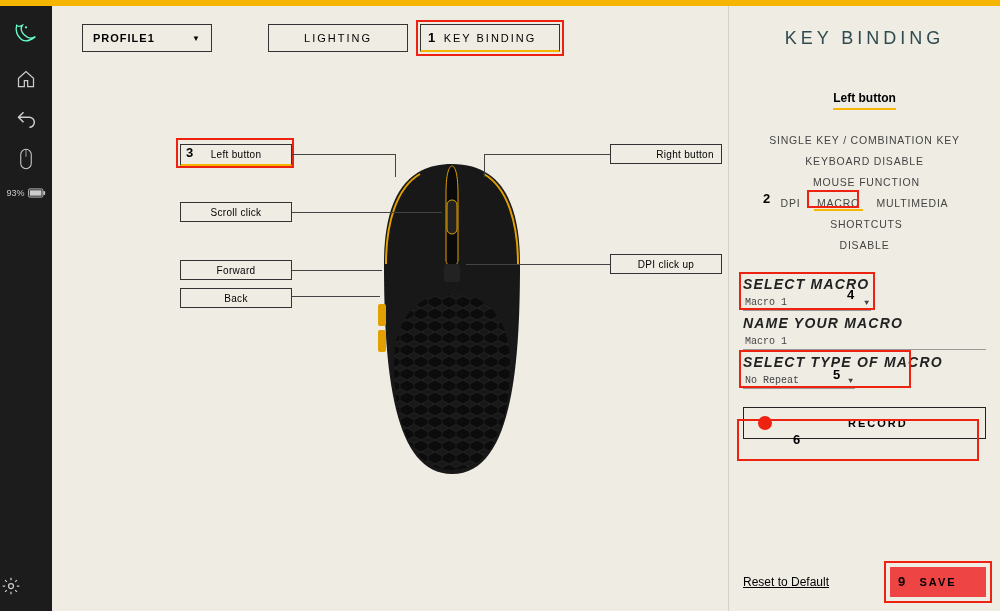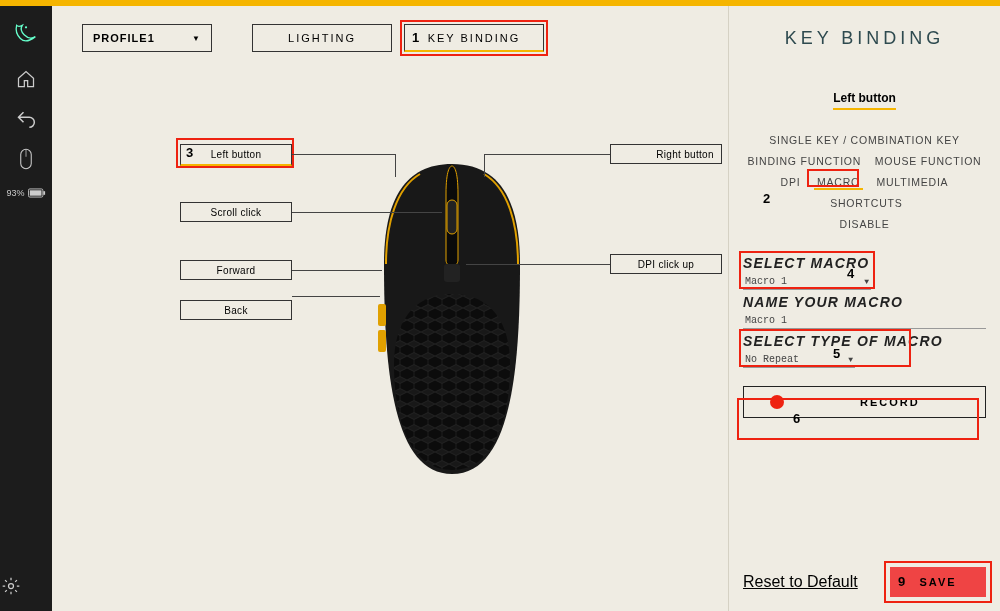--- a/index.html
+++ b/index.html
@@ -9,39 +9,39 @@
   .topbar { position: absolute; top:0; left:0; right:0; height:6px; background:#f5b500; }
   .close-x { position:absolute; top:6px; right:8px; color:#fff; font-size:16px; cursor:pointer; }
 
   .sidebar { position:absolute; top:6px; left:0; width:52px; height:605px; background:#1c1c1c; display:flex; flex-direction:column; align-items:center; padding-top:10px; gap:18px; color:#c9c9c9; }
   .sidebar .logo svg { width:30px; height:30px; }
   .sidebar .icon { width:22px; height:22px; display:flex; align-items:center; justify-content:center; }
   .sidebar .battery { font-size:9px; display:flex; align-items:center; gap:3px; }
   .sidebar .settings-gear { position:absolute; bottom:14px; left:0; right:0; display:flex; justify-content:center; }
 
   .main { position:absolute; top:6px; left:52px; width:676px; height:605px; padding:18px 22px 0 30px; }
-  .profile-row { display:flex; align-items:flex-start; gap:40px; }
+  .profile-row { display:flex; align-items:flex-start; gap:56px; }
   .profile-select { width:130px; height:28px; border:1px solid #333; display:flex; align-items:center; justify-content:space-between; padding:0 10px; font-size:11px; letter-spacing:1px; font-weight:600; }
   .tabs { display:flex; gap:12px; }
   .tab { width:140px; height:28px; border:1px solid #333; display:flex; align-items:center; justify-content:center; font-size:11px; letter-spacing:2px; font-weight:500; }
   .tab.active { border-bottom:2px solid #f5b500; }
   .tab-kbwrap { position:relative; }
   .profile-actions { margin-top:12px; display:flex; flex-direction:column; gap:6px; }
   .pa-btn { width:100px; height:22px; border:1px solid #666; font-size:9px; letter-spacing:0.6px; display:flex; align-items:center; justify-content:center; }
 
   .mouse-area { position:absolute; top:110px; left:0; right:0; bottom:0; }
   .mouse-img { position:absolute; left:320px; top:48px; width:160px; height:310px; }
   .label-btn { position:absolute; width:112px; height:20px; border:1px solid #333; background:#efece3; font-size:10px; display:flex; align-items:center; justify-content:center; letter-spacing:0.3px; }
   .label-left { left:128px; top:28px; }
   .label-left.active { border-bottom:2px solid #f5b500; height:22px; }
   .label-right { left:558px; top:28px;padding-left:38px; }
   .label-scroll { left:128px; top:86px; }
   .label-dpi { left:558px; top:138px; }
   .label-fwd { left:128px; top:144px; }
-  .label-back { left:128px; top:184px; }
+  .label-back { left:128px; top:172px; }
   .leader { position:absolute; border-top:1px solid #444; }
   .lead-left { left:240px; top:38px; width:104px; }
   .lead-left::after { content:""; position:absolute; right:0; top:0; height:22px; border-right:1px solid #444; }
   .lead-right { left:432px; top:38px; width:126px; }
   .lead-right::after { content:""; position:absolute; left:0; top:0; height:22px; border-left:1px solid #444; }
   .lead-scroll { left:240px; top:96px; width:150px; }
   .lead-dpi { left:414px; top:148px; width:144px; }
   .lead-fwd { left:240px; top:154px; width:90px; }
   .lead-back { left:240px; top:180px; width:88px; }
 
@@ -51,27 +51,27 @@
   .rp-title { text-align:center; font-size:18px; letter-spacing:4px; font-weight:500; color:#2e4a4f; }
   .rp-subtitle { text-align:center; font-size:12px; font-weight:600; margin-top:42px; border-bottom:2px solid #f5b500; display:inline-block; padding-bottom:3px; }
   .rp-subtitle-wrap { text-align:center; }
   .cat-list { margin-top:20px; text-align:center; font-size:10.5px; letter-spacing:0.8px; font-weight:500; color:#444; line-height:2; }
   .cat-list span { white-space:nowrap; padding:0 3px; }
   .macro-cat { border-bottom:2px solid #f5b500; }
   .field { margin-top:4px; }
   .field-label { font-size:14px; letter-spacing:1.2px; font-weight:600; color:#222;font-style:italic; }
   .field-value { font-size:10px; color:#444; border-bottom:1px solid #999; padding:3px 2px 2px; display:flex; justify-content:space-between; align-items:center; margin-top:2px;font-family:Liberation Mono, monospace; }
   .tri { font-size:8px; }
-  .record-btn { width:100%; height:32px; border:1px solid #222; display:flex; align-items:center; gap:20px; padding-left:26px; font-size:11px; letter-spacing:2px; font-weight:600; margin-top:18px; }
+  .record-btn { width:100%; height:32px; border:1px solid #222; display:flex; align-items:center; gap:20px; padding-left:14px; font-size:11px; letter-spacing:2px; font-weight:600; margin-top:18px; }
   .rec-dot { width:14px; height:14px; border-radius:50%; background:#e21; }
   .macro-actions { margin-top:18px; display:flex; flex-direction:column; gap:10px; }
   .ma-row { display:flex; align-items:center; gap:12px; font-size:11px; letter-spacing:1.2px; font-weight:600; }
   .ma-row .mic { width:16px; height:16px; display:flex; align-items:center; justify-content:center; }
   .rp-footer { position:absolute; bottom:14px; left:14px; right:14px; display:flex; justify-content:space-between; align-items:center; }
-  .reset-link { font-size:16px; text-decoration:underline; }
+  .reset-link { font-size:12px; text-decoration:underline; }
   .save-btn { width:96px; height:30px; background:#ef4444; display:flex; align-items:center; justify-content:center; font-size:11px; letter-spacing:2px; font-weight:600; }
 
   .redwrap { position:absolute; border:2px solid #e21; pointer-events:none; }
 </style>
 </head>
 <body>
 
 <div class="topbar"></div>
 <div class="close-x">✕</div>
 
@@ -183,21 +183,21 @@
     <div class="leader lead-back"></div>
   </div>
 </div>
 
 <div class="right-panel">
   <div class="rp-title">KEY BINDING</div>
   <div class="rp-subtitle-wrap"><span class="rp-subtitle">Left button</span></div>
 
   <div class="cat-list">
     <span>SINGLE KEY / COMBINATION KEY</span><br>
-    <span>BINDING FUNCTION</span>
+    <span>KEYBOARD DISABLE</span>
     &nbsp;<span>MOUSE FUNCTION</span><br>
     <span>DPI</span>
     &nbsp;<span style="position:relative; display:inline-block;">
       <span class="macro-cat">MACRO</span>
       <span class="redwrap" style="left:-4px; top:-3px; width:52px; height:18px;"></span>
     </span>
     &nbsp;<span>MULTIMEDIA</span>
     &nbsp;<span>SHORTCUTS</span><br>
     <span>DISABLE</span>
   </div>

